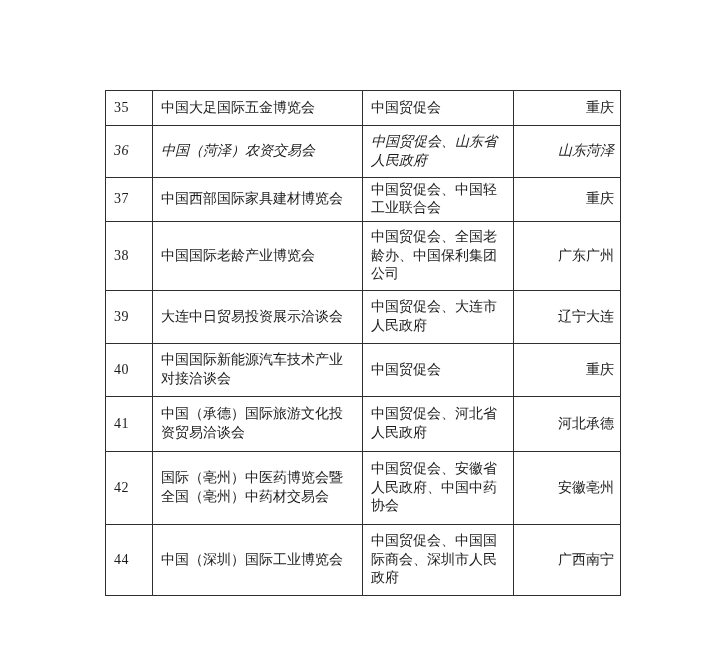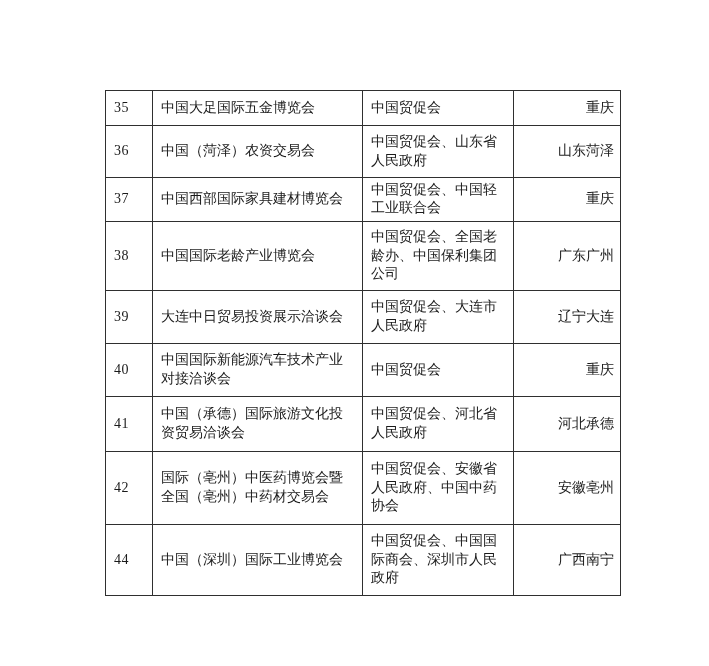--- a/index.html
+++ b/index.html
@@ -54,21 +54,21 @@
       <col style="width:151px">
       <col style="width:107px">
     </colgroup>
     <tbody id="rows">
         <tr style="height: 35px;">
     <td class="c-no"><span>35</span></td>
     <td class="c-name"><span>中国大足国际五金博览会</span></td>
     <td class="c-org"><span>中国贸促会</span></td>
     <td class="c-loc"><span>重庆</span></td>
   </tr>
-        <tr style="height: 52px;">
+        <tr style="height: 52px; font-style: italic;">
     <td class="c-no"><span>36</span></td>
     <td class="c-name"><span>中国（菏泽）农资交易会</span></td>
     <td class="c-org"><span>中国贸促会、山东省人民政府</span></td>
     <td class="c-loc"><span>山东菏泽</span></td>
   </tr>
         <tr style="height: 39px;">
     <td class="c-no"><span>37</span></td>
     <td class="c-name"><span>中国西部国际家具建材博览会</span></td>
     <td class="c-org"><span>中国贸促会、中国轻工业联合会</span></td>
     <td class="c-loc"><span>重庆</span></td>

